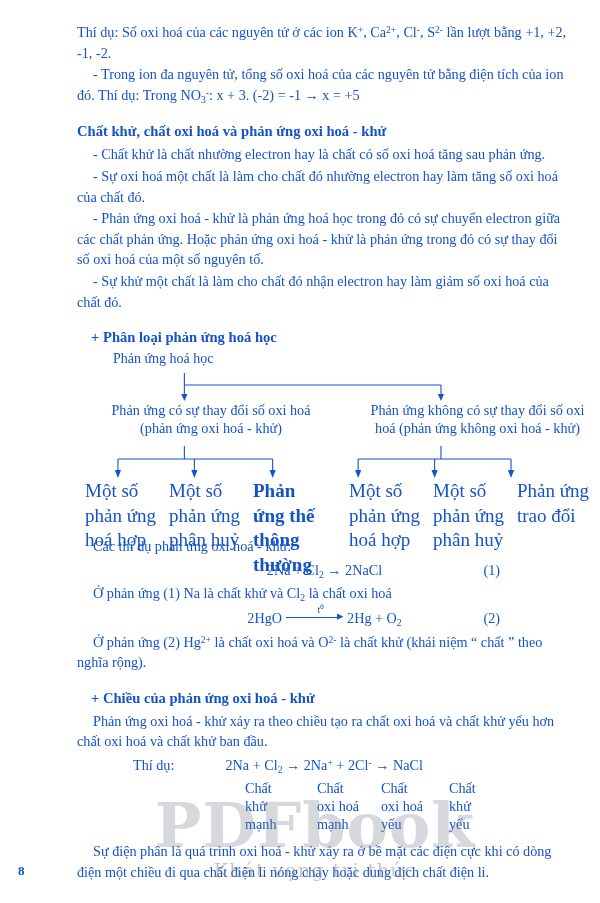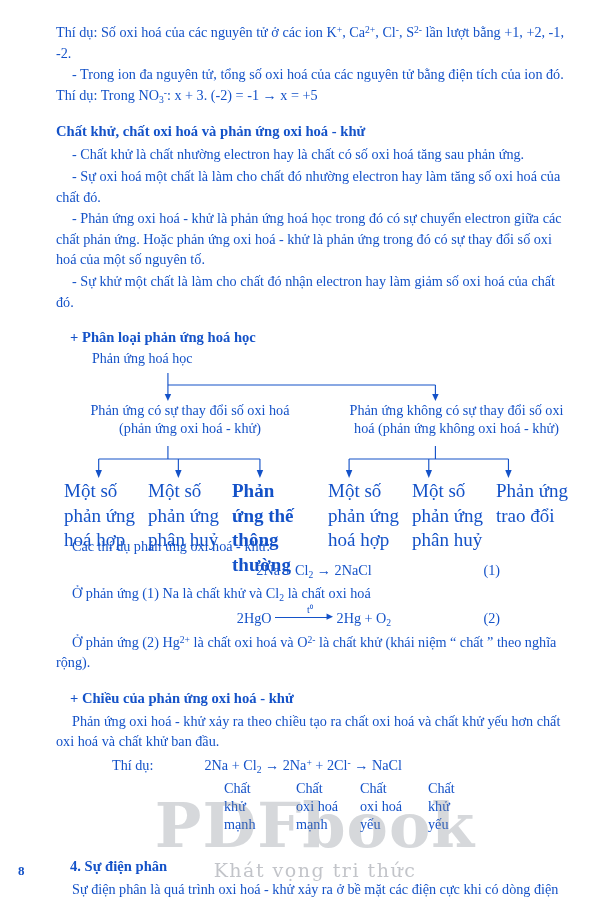--- a/index.html
+++ b/index.html
@@ -11,21 +11,21 @@
     height: 903px;
     background: #ffffff;
     font-family: "Liberation Serif", serif;
     color: #1452c8;
     position: relative;
     overflow: hidden;
   }
   .page {
     position: absolute;
     inset: 0;
-    padding: 22px 28px 0 56px;
+    padding: 22px 28px 0 77px;
     box-sizing: border-box;
   }
   .para {
     margin: 0 0 1px 0;
     font-size: 14.2px;
     line-height: 1.45;
     text-align: left;
   }
   .indent {
     text-indent: 16px;
@@ -266,21 +266,20 @@
     <span>2Na   +   Cl<sub>2</sub>   →   2Na<sup>+</sup>   +   2Cl<sup>-</sup>   →   NaCl</span>
   </div>
 
   <div class="labels">
     <div class="lb1">Chất<br>khử<br>mạnh</div>
     <div class="lb2">Chất<br>oxi hoá<br>mạnh</div>
     <div class="lb3">Chất<br>oxi hoá<br>yếu</div>
     <div class="lb4">Chất<br>khử<br>yếu</div>
   </div>
 
-  <p class="heading ind">4. Sự điện phân</p>
 
   <p class="para indent">Sự điện phân là quá trình oxi hoá - khử xảy ra ở bề mặt các điện cực khi có dòng điện một chiều đi qua chất điện li nóng chảy hoặc dung dịch chất điện li.</p>
 
   <div class="pagenum">8</div>
 
   <div class="watermark">
     <div class="wm-main">PDFbook</div>
     <div class="wm-sub">Khát vọng tri thức</div>
   </div>
 

